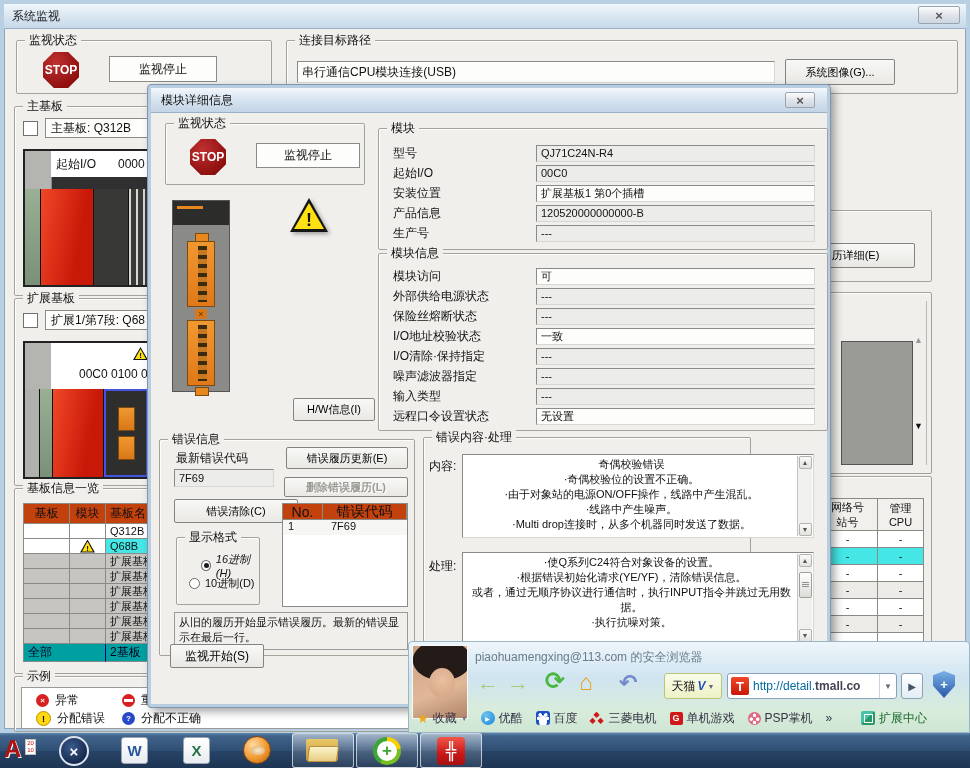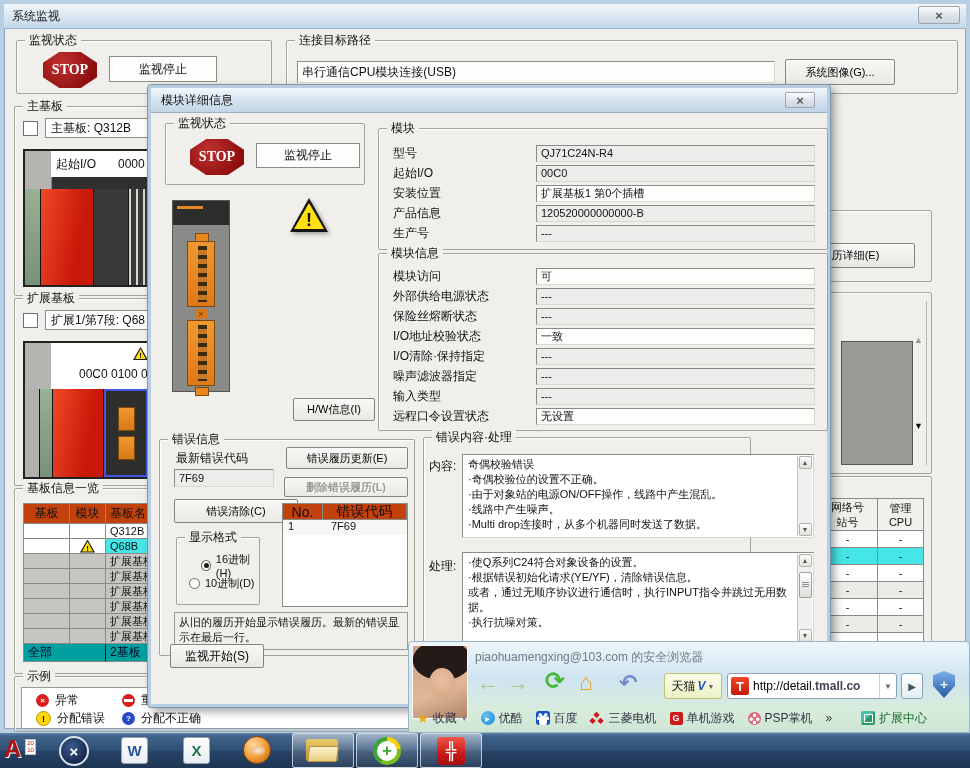--- a/index.html
+++ b/index.html
@@ -12,21 +12,21 @@
   .xbtn{position:absolute;background:linear-gradient(#fdfdfd,#e0e4ea 50%,#cdd6e0);border:1px solid #98a4b2;border-radius:2px;color:#555;display:flex;align-items:center;justify-content:center;font-weight:bold;cursor:pointer;}
   .xbtn::before{content:"×";font-size:13px;line-height:1;}
   
   .group{position:absolute;border:1px solid #a5a29a;border-radius:2px;box-shadow:inset 1px 1px 0 rgba(255,255,255,.85);box-sizing:border-box;}
   .glab{position:absolute;top:-8px;left:8px;background:#f0efeb;padding:0 4px;font-size:12px;line-height:14px;white-space:nowrap;}
   .btn{position:absolute;background:linear-gradient(#f8f8f6,#e9e8e4);border:1px solid #84837f;border-radius:2px;font-size:11px;display:flex;align-items:center;justify-content:center;box-sizing:border-box;cursor:pointer;white-space:nowrap;}
   .btn.dis{color:#9b9a94;text-shadow:1px 1px 0 #fff;font-weight:bold;}
   .flatbox{position:absolute;background:#fdfdfc;border:1px solid #8a8a86;box-sizing:border-box;display:flex;align-items:center;justify-content:center;font-size:12px;}
   .field{background:#ececea;border:1px solid;border-color:#8a8a86 #d8d8d2 #d8d8d2 #8a8a86;font-size:11px;padding:0 4px;display:flex;align-items:center;color:#111;box-sizing:border-box;}
   .chk{position:absolute;width:15px;height:15px;background:#fff;border:1px solid #707070;box-sizing:border-box;}
-  .stop{position:absolute;width:54px;height:36px;background:radial-gradient(circle at 35% 30%,#c03030,#8e0e0e 75%);clip-path:polygon(30% 0,70% 0,100% 30%,100% 70%,70% 100%,30% 100%,0 70%,0 30%);color:#fff;font-weight:bold;font-size:14px;display:flex;align-items:center;justify-content:center;font-family:Liberation Serif, serif;}
+  .stop{position:absolute;width:36px;height:36px;background:radial-gradient(circle at 35% 30%,#c03030,#8e0e0e 75%);clip-path:polygon(30% 0,70% 0,100% 30%,100% 70%,70% 100%,30% 100%,0 70%,0 30%);color:#fff;font-weight:bold;font-size:12px;display:flex;align-items:center;justify-content:center;}
   
   .warn{position:absolute;width:38px;height:34px;filter:drop-shadow(2px 2px 2px rgba(0,0,0,.35));}
   .warn .t1{position:absolute;inset:0;background:#151515;clip-path:polygon(50% 0,100% 100%,0 100%);}
   .warn .t2{position:absolute;left:4px;top:5px;right:4px;bottom:3px;background:#ffe012;clip-path:polygon(50% 0,100% 100%,0 100%);}
   .warn .ex{position:absolute;left:0;right:0;bottom:3px;text-align:center;font-weight:bold;font-size:18px;line-height:18px;color:#111;}
   .warn.mini{width:15px;height:13px;filter:none;}
   .warn.mini .t2{left:2px;top:2px;right:2px;bottom:1px;}
   .warn.mini .ex{bottom:0;font-size:8px;line-height:8px;}
   
   .vscroll{position:absolute;top:1px;right:1px;bottom:1px;width:15px;background:#f0f0ee;border-left:1px solid #c4c4c0;display:flex;flex-direction:column;justify-content:space-between;align-items:center;box-sizing:border-box;}
@@ -88,21 +88,21 @@
   .avatar{position:absolute;left:3px;top:3px;width:56px;height:74px;border:1px solid #f8f8f8;box-sizing:border-box;background:linear-gradient(160deg,#caa183,#e0b898 60%,#b08468);overflow:hidden;}
   .avatar::before{content:"";position:absolute;left:-6px;top:-10px;width:70px;height:44px;background:radial-gradient(ellipse at 50% 55%,#241a18 58%,transparent 60%);}
   .avatar::after{content:"";position:absolute;left:16px;top:22px;width:26px;height:30px;border-radius:50%;background:radial-gradient(circle at 50% 40%,#e8c0a0,#d8a888 80%);}
   .pp-title{position:absolute;left:66px;top:7px;font-size:12px;color:#6b7b8b;}
   .nav{position:absolute;font-weight:bold;cursor:pointer;line-height:1;}
   .chip{position:absolute;left:255px;top:31px;width:58px;height:26px;background:linear-gradient(#fafce8,#eef2c6);border:1px solid #b8c478;border-radius:3px;box-sizing:border-box;display:flex;align-items:center;justify-content:center;gap:2px;font-size:12px;cursor:pointer;}
   .chip .v{color:#2050c0;font-weight:bold;font-style:italic;}
   .chip .car{font-size:7px;color:#667;}
   .urlbox{position:absolute;left:318px;top:31px;width:170px;height:26px;background:#fff;border:1px solid #8aa0b8;border-radius:3px;box-sizing:border-box;display:flex;align-items:center;cursor:text;}
   .urlbox .tico{width:18px;height:18px;margin:0 4px 0 3px;background:linear-gradient(#f04828,#c81808);border-radius:2px;color:#fff;font-weight:bold;font-size:13px;display:flex;align-items:center;justify-content:center;flex:none;}
-  .urlbox .u1{color:#000000;font-size:12px;white-space:nowrap;}
+  .urlbox .u1{color:#0369a1;font-size:12px;white-space:nowrap;}
   .urlbox .u2{color:#445;font-size:12px;font-weight:bold;white-space:nowrap;}
   .urlbox .car{margin-left:auto;padding:0 4px;border-left:1px solid #c8d4e0;color:#667;font-size:8px;align-self:stretch;display:flex;align-items:center;cursor:pointer;}
   .gobtn{position:absolute;left:492px;top:31px;width:22px;height:26px;background:linear-gradient(#fff,#e4ecf4);border:1px solid #8aa0b8;border-radius:3px;box-sizing:border-box;display:flex;align-items:center;justify-content:center;font-size:10px;color:#456;cursor:pointer;}
   .shield{position:absolute;left:524px;top:29px;width:22px;height:27px;background:linear-gradient(#7ab0e8,#2858a8);clip-path:polygon(50% 0,100% 16%,100% 55%,50% 100%,0 55%,0 16%);color:#fff;font-weight:bold;font-size:13px;display:flex;align-items:center;justify-content:center;cursor:pointer;}
   .bookbar{position:absolute;left:8px;right:6px;top:64px;height:24px;display:flex;align-items:center;gap:13px;font-size:12px;color:#334;white-space:nowrap;}
   .bk{display:inline-flex;align-items:center;gap:4px;cursor:pointer;}
   .bk .star{color:#f0a818;font-size:13px;}
   .bk .car{font-size:7px;color:#778;}
   .ic-youku{width:14px;height:14px;border-radius:50%;background:radial-gradient(circle at 35% 30%,#6ac0f0,#1888d8);color:#fff;font-size:6px;display:flex;align-items:center;justify-content:center;}
   .ic-youku::before{content:"▶";}
@@ -467,34 +467,34 @@
             <span class="cell" style="flex:1;">错误代码</span>
           </div>
           <div style="display:flex;height:15px;font-size:11px;background:#f6f6f4;">
             <span style="width:40px;padding-left:5px;box-sizing:border-box;">1</span>
             <span style="flex:1;padding-left:8px;">7F69</span>
           </div>
         </div>
 
         <div class="group" style="left:16px;top:97px;width:84px;height:68px;">
           <span class="glab" style="background:#f0efec;">显示格式</span>
-          <div class="radio sel" style="position:absolute;left:24px;top:14px;">
+          <div class="radio sel" style="position:absolute;left:24px;top:14px;font-style:italic;">
             <span class="rdot"></span>
               <span>16进制(H)</span>
           </div>
           <div class="radio" style="position:absolute;left:12px;top:38px;">
             <span class="rdot"></span>
               <span>10进制(D)</span>
           </div>
         </div>
 
         <div style="position:absolute;left:14px;top:172px;width:234px;height:38px;border:1px solid #999;box-sizing:border-box;padding:2px 4px;font-size:11px;line-height:1.35;">从旧的履历开始显示错误履历。最新的错误显示在最后一行。</div>
       </div>
 
-      <div class="group" style="left:272px;top:325px;width:328px;height:215px;">
+      <div class="group" style="left:272px;top:325px;width:328px;height:215px;text-align:center;">
         <span class="glab">错误内容·处理</span>
         <span style="position:absolute;left:5px;top:20px;font-size:12px;">内容:</span>
         <div class="txtbox" style="left:38px;top:16px;width:352px;height:84px;">
           <div class="txt">奇偶校验错误
 ·奇偶校验位的设置不正确。
 ·由于对象站的电源ON/OFF操作，线路中产生混乱。
 ·线路中产生噪声。
 ·Multi drop连接时，从多个机器同时发送了数据。</div>
           <div class="vscroll">
             <span class="sbtn up"></span>
@@ -514,21 +514,21 @@
           </div>
         </div>
       </div>
 
       <button class="btn" style="left:19px;top:532px;width:94px;height:24px;font-size:12px;">监视开始(S)</button>
     </div>
   </div>
 
   <div class="popup">
     <div class="avatar"></div>
-    <span class="pp-title">piaohuamengxing@103.com 的安全浏览器</span>
+    <span class="pp-title">piaohuamengxing@113.com 的安全浏览器</span>
     <span class="nav" style="left:68px;top:30px;font-size:22px;color:#a9c981;">←</span>
     <span class="nav" style="left:98px;top:30px;font-size:22px;color:#a9c981;">→</span>
     <span class="nav" style="left:136px;top:27px;font-size:24px;color:#4ab840;">⟳</span>
     <span class="nav" style="left:170px;top:29px;font-size:23px;color:#e8a020;">⌂</span>
     <span class="nav" style="left:210px;top:30px;font-size:22px;color:#7488cc;">↶</span>
     <div class="chip">
       <span>天猫</span>
       <span class="v">V</span>
       <span class="car">▼</span>
     </div>

